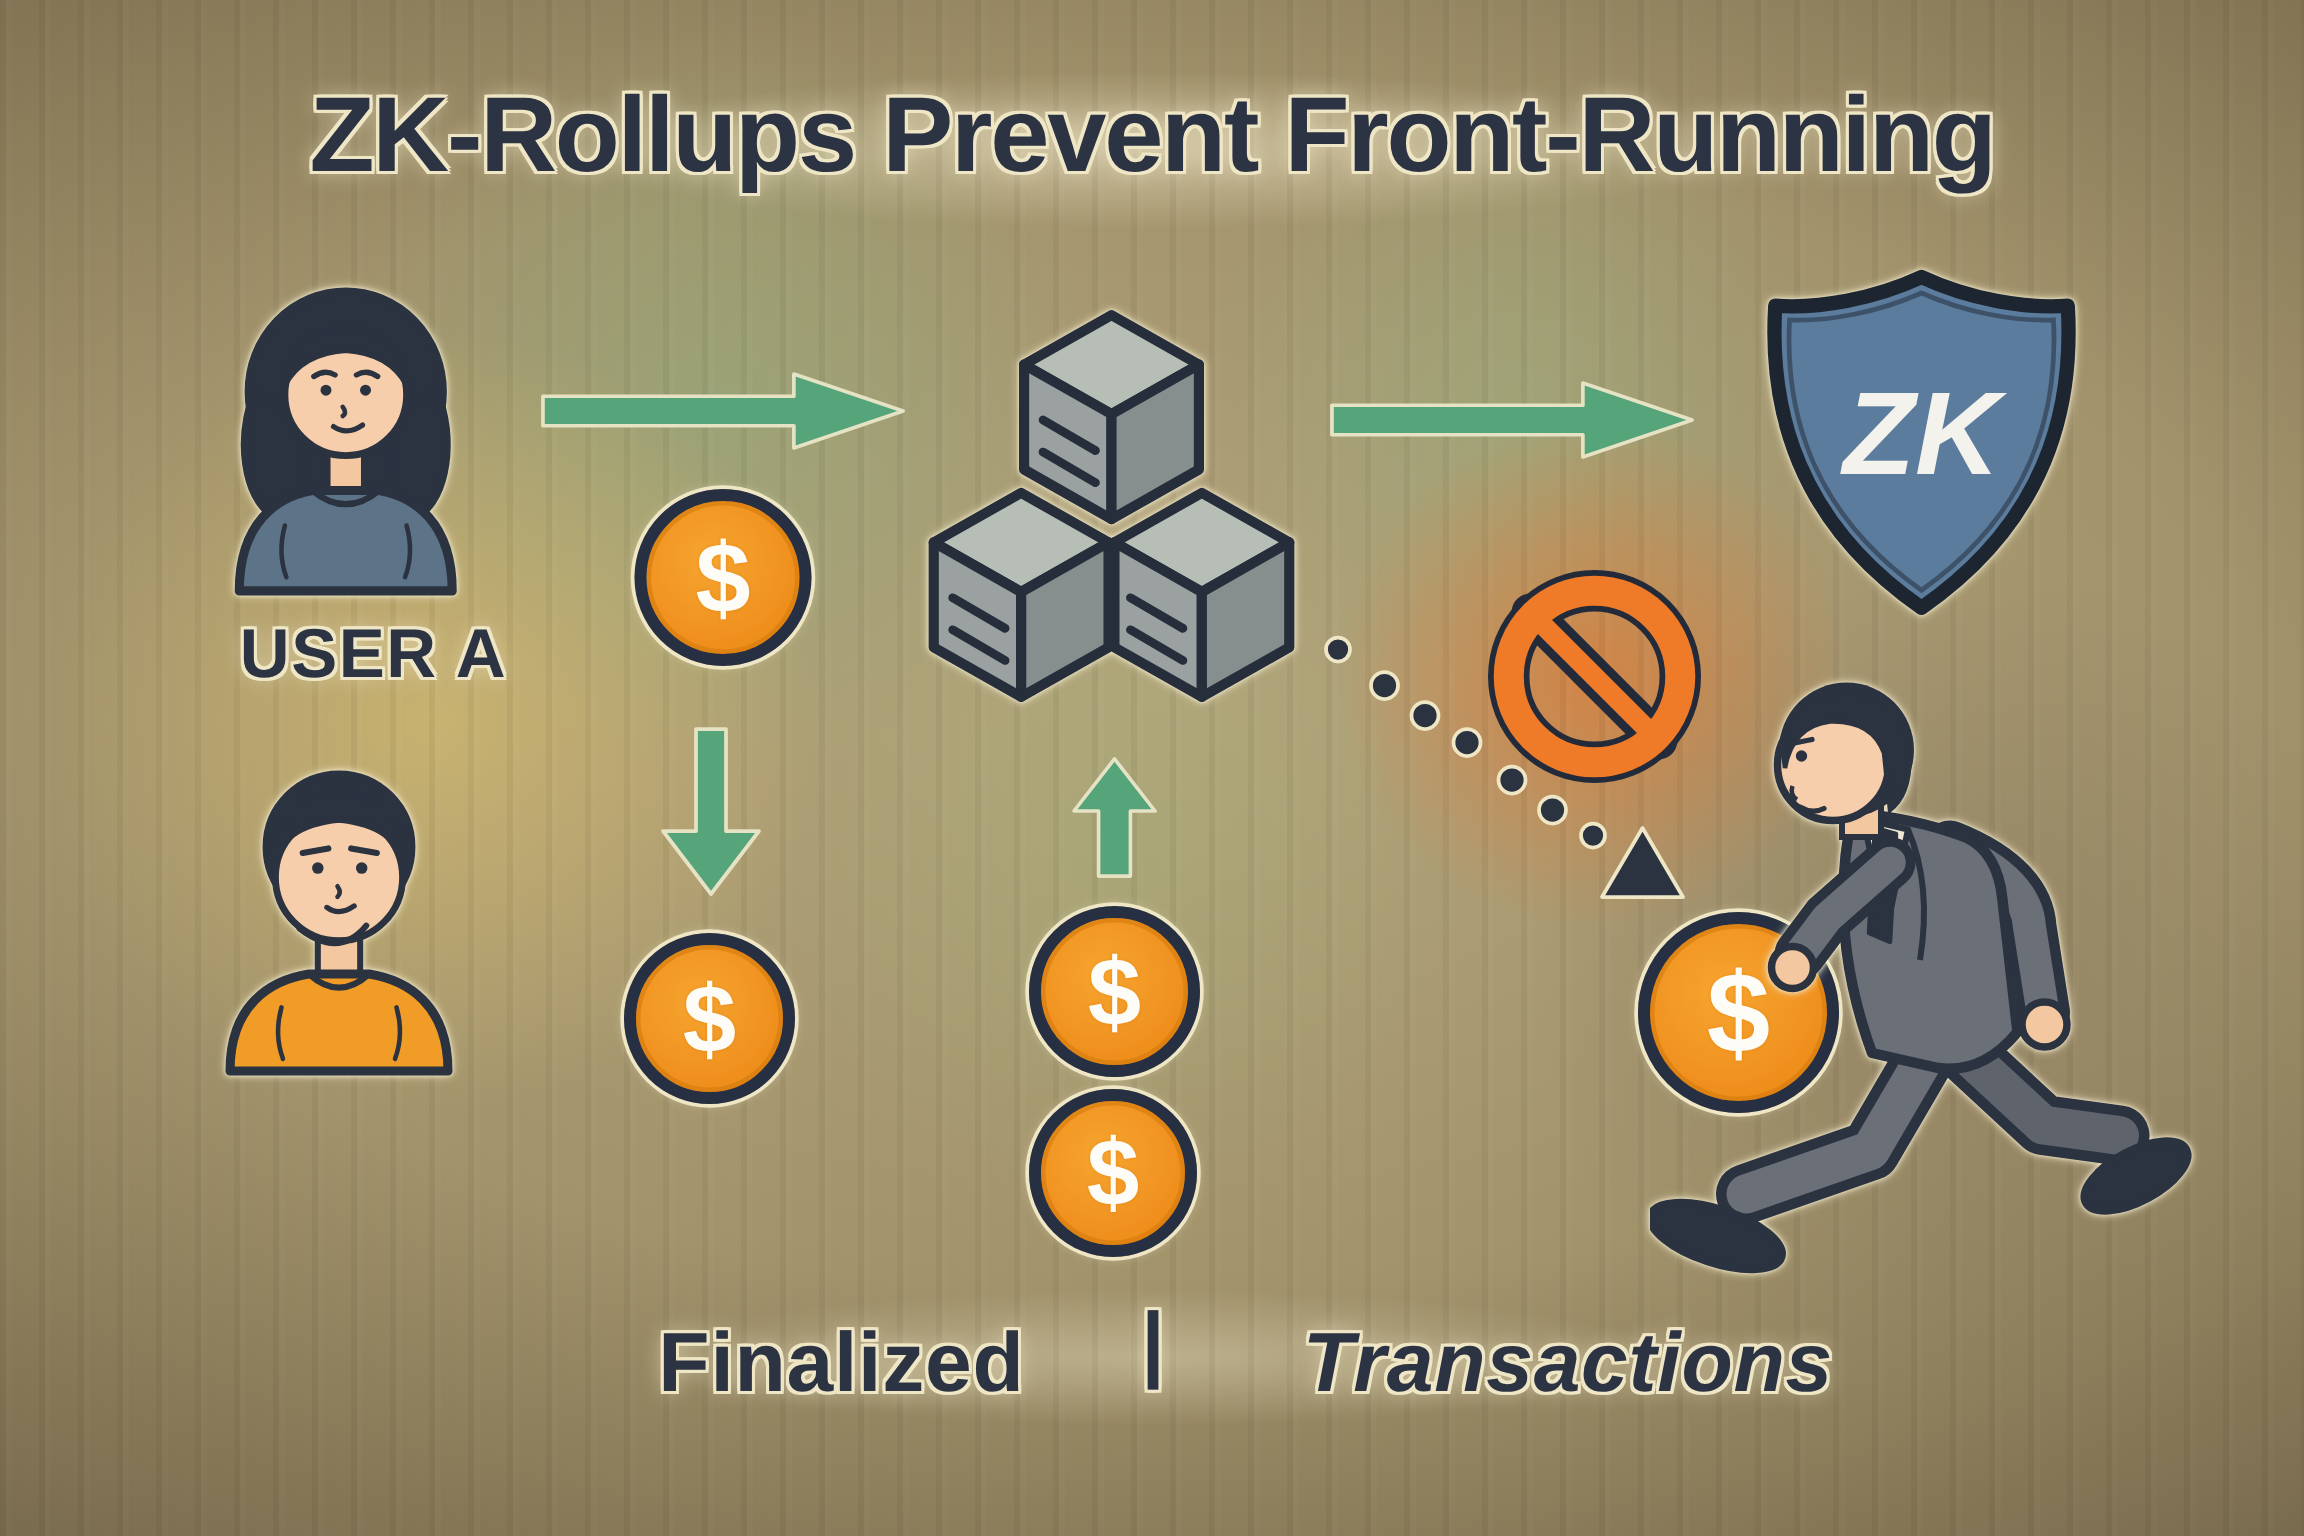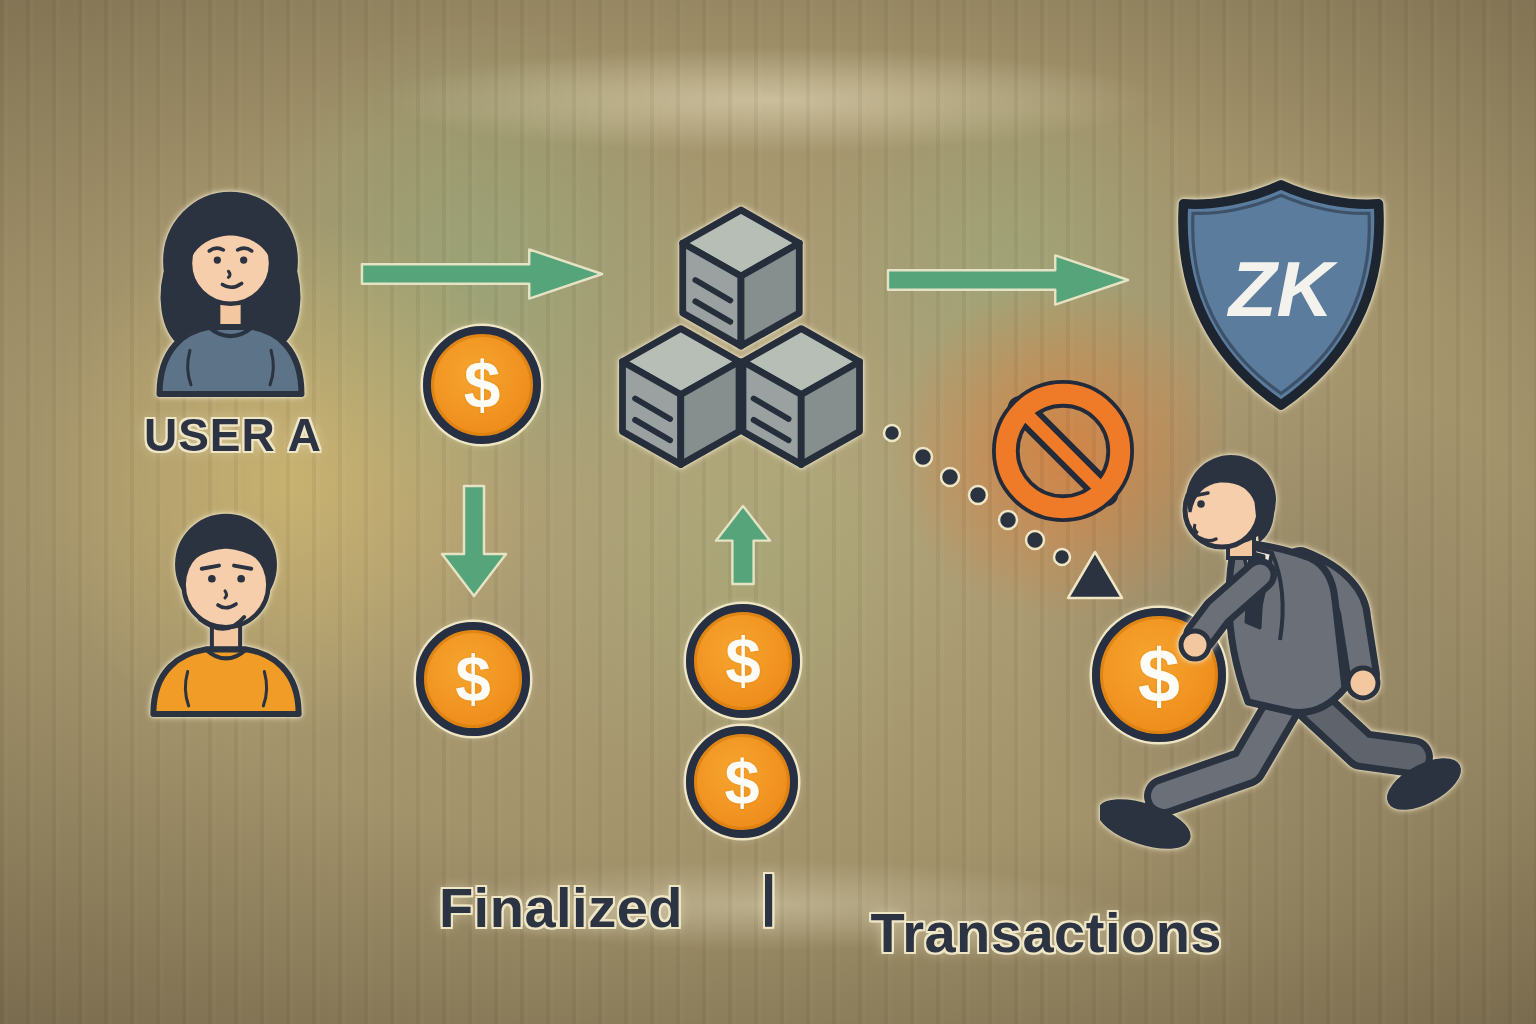--- a/index.html
+++ b/index.html
@@ -28,28 +28,28 @@
     color:#2c3342; font-weight:bold; white-space:nowrap;
     text-shadow:
       -2px -2px 0 #efe6c6, 2px -2px 0 #efe6c6, -2px 2px 0 #efe6c6, 2px 2px 0 #efe6c6,
       0 -2px 0 #efe6c6, 0 2px 0 #efe6c6, -2px 0 0 #efe6c6, 2px 0 0 #efe6c6,
       0 0 14px rgba(242,233,203,0.65);
   }
 
   .title{ top:50px; left:0; width:1536px; text-align:center;
           font-size:71px; letter-spacing:-1.5px; }
 
-  .user-label{ font-size:46px; letter-spacing:1px; text-align:center; }
+  .user-label{ font-size:46px; letter-spacing:1px; text-align:right; }
   .label-a{ top:408px; left:128px; width:210px; }
   .label-b{ top:738px; left:120px; width:215px; }
 
   .footer-text{ font-size:56px; letter-spacing:0.5px; text-align:right; }
   .f-left { top:875px; left:408px;  width:275px; }
   .f-div  { top:862px; left:712px;  width:65px;  }
-  .f-right{ top:900px; left:852px;  width:370px; }
+  .f-right{ top:875px; left:852px;  width:370px;font-style:italic; }
 
   svg .cartoon{ stroke:#2b3240; stroke-linejoin:round; stroke-linecap:round; }
 
   .glow{ filter: drop-shadow(0 0 1.5px #f2e9cb) drop-shadow(0 0 3px rgba(242,233,203,0.7)); }
 
   .coin{
     border-radius:50%;
     background: radial-gradient(circle at 42% 38%, #f6a52f 0%, #f09120 60%, #e8860e 100%);
     border:8px solid #273042;
     box-shadow: 0 0 0 2.5px #efe6c6, 0 0 8px rgba(242,233,203,0.55), inset 0 0 0 3px rgba(210,120,10,0.55);
@@ -63,20 +63,21 @@
   .c4{ top:726px; left:686px; width:112px; height:112px; } .c4 .sym{ font-size:63px; }
   .c5{ top:608px; left:1092px; width:134px; height:134px; z-index:5; } .c5 .sym{ font-size:76px; }
 
   .runner{ top:440px; left:1100px; width:390px; height:430px; z-index:6; }
 </style>
 </head>
 <body>
 
 <div class="canvas">
 
+  <div class="abs title outlined-text">ZK-Rollups Prevent Front-Running</div>
 
   <div class="abs glow" style="top:180px;left:128px;width:205px;height:218px;">
     <svg viewBox="0 0 200 215" width="205" height="218">
       <g class="cartoon">
         <ellipse cx="100" cy="80" rx="64" ry="66" fill="#2b3240" stroke="#2b3240" stroke-width="5"></ellipse>
         <path d="M40,80 C28,112 33,148 52,162 C61,168 71,163 72,150 L72,98 Z" fill="#2b3240" stroke="#2b3240" stroke-width="5"></path>
         <path d="M160,80 C172,112 167,148 148,162 C139,168 129,163 128,150 L128,98 Z" fill="#2b3240" stroke="#2b3240" stroke-width="5"></path>
         <rect x="88" y="114" width="24" height="32" fill="#f3c7a0" stroke="#2b3240" stroke-width="4"></rect>
         <circle cx="100" cy="82" r="40" fill="#f6ceab" stroke="#2b3240" stroke-width="4.5"></circle>
         <path d="M60,76 Q63,40 100,38 Q137,40 140,76 Q129,55 100,53 Q71,55 60,76 Z" fill="#2b3240" stroke="#2b3240" stroke-width="3"></path>

